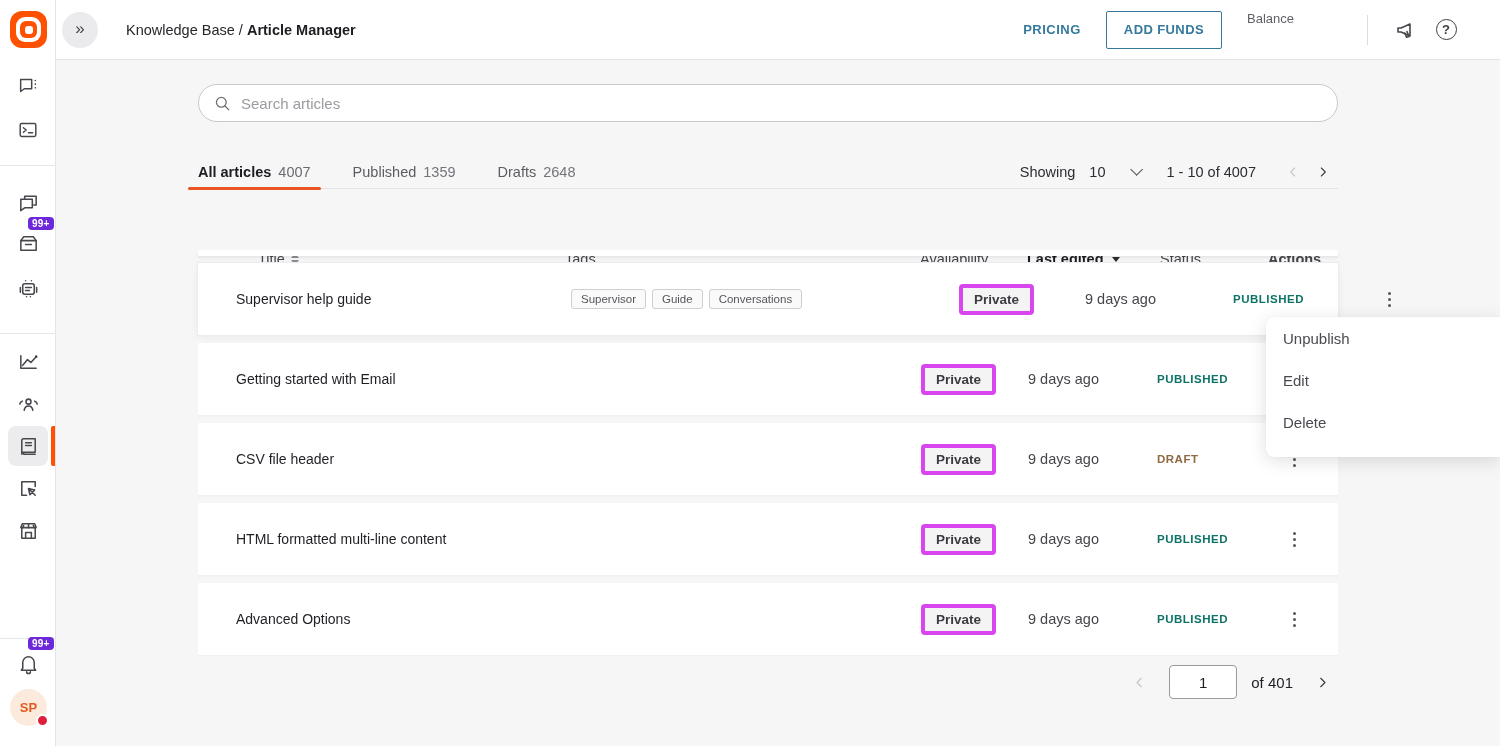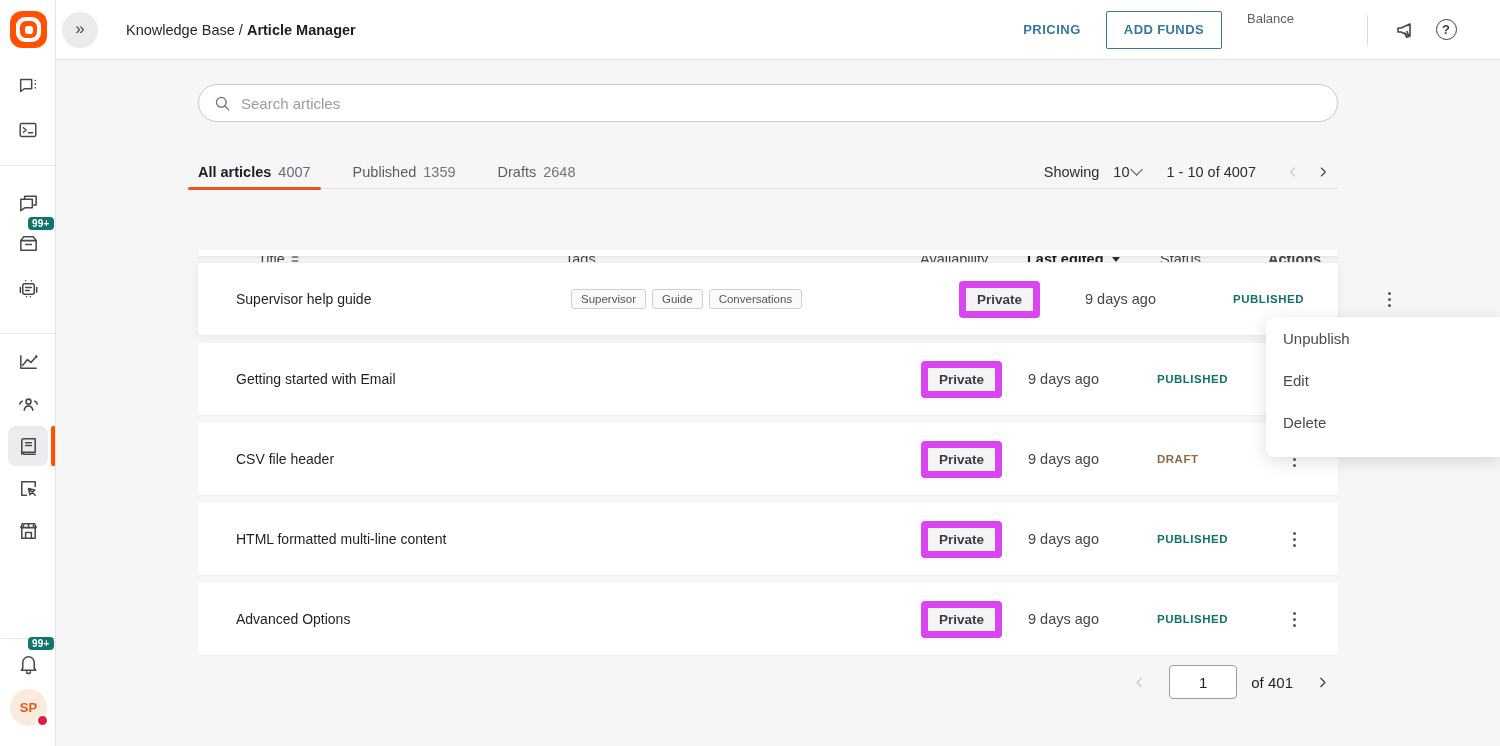--- a/index.html
+++ b/index.html
@@ -10,21 +10,21 @@
   .sidebar { position:absolute; left:0; top:0; width:56px; height:746px; background:#fff; border-right:1px solid #e4e4e7; z-index:30; }
   .logo { position:absolute; left:10px; top:11px; width:37px; height:37px; border-radius:12px; background:#ff5100; display:flex; align-items:center; justify-content:center; cursor:pointer; }
   .logo .ring1 { width:25px; height:25px; border-radius:9px; background:#fff; display:flex; align-items:center; justify-content:center; }
   .logo .ring2 { width:17px; height:17px; border-radius:6px; background:#ff5100; display:flex; align-items:center; justify-content:center; }
   .logo .ring3 { width:8px; height:8px; border-radius:3px; background:#fff; }
   .nav-cell { position:absolute; left:8px; width:40px; height:40px; display:flex; align-items:center; justify-content:center; cursor:pointer; }
   .nav-cell svg { display:block; }
   .nav-cell.active { background:#ececee; border-radius:8px; }
   .active-bar { position:absolute; right:0; width:4px; height:40px; background:#ff5100; border-radius:2px 0 0 2px; }
   .side-divider { position:absolute; left:0; width:56px; height:1px; background:#e8e8ea; }
-  .badge { position:absolute; top:-6px; left:20px; background:#0f766e; color:#fff; font-size:10px; font-weight:bold; padding:1px 4px; border-radius:4px; letter-spacing:.2px; white-space:nowrap; z-index:2; }
+  .badge { position:absolute; top:-6px; left:20px; background:#6d28d9; color:#fff; font-size:10px; font-weight:bold; padding:1px 4px; border-radius:4px; letter-spacing:.2px; white-space:nowrap; z-index:2; }
   .avatar { position:absolute; left:10px; top:689px; width:37px; height:37px; border-radius:50%; background:#fcebdd; color:#e4591f; font-weight:bold; font-size:13px; display:flex; align-items:center; justify-content:center; cursor:pointer; }
   .status-dot { position:absolute; right:-2px; bottom:-1px; width:13px; height:13px; border-radius:50%; background:#e01e3c; border:2px solid #fff; }
 
   
   .topbar { position:absolute; left:56px; top:0; right:0; height:60px; background:#fff; border-bottom:1px solid #e4e4e7; display:flex; align-items:center; z-index:20; }
   .collapse-btn { width:36px; height:36px; border-radius:50%; background:#ebebee; border:none; margin-left:6px; font-size:17px; color:#47474d; cursor:pointer; display:flex; align-items:center; justify-content:center; padding-bottom:2px; }
   .breadcrumb { margin-left:28px; font-size:14.5px; color:#27272c; }
   .breadcrumb b { color:#1d1d22; }
   .topbar-right { margin-left:auto; display:flex; align-items:center; height:100%; padding-right:34px; }
   .pricing-link { font-size:13px; font-weight:bold; letter-spacing:.5px; color:#35799d; text-decoration:none; cursor:pointer; margin-right:25px; }
@@ -43,21 +43,21 @@
   .search-input::placeholder { color:#9b9ba1; }
 
   .tabs-row { position:absolute; left:142px; top:95px; width:1140px; height:34px; border-bottom:1px solid #e4e4e7; display:flex; align-items:center; }
   .tab { position:relative; height:34px; display:flex; align-items:center; gap:7px; margin-right:42px; font-size:14.5px; color:#5c5c63; cursor:pointer; }
   .tab .count { color:#73737a; }
   .tab.active { color:#1d1d22; font-weight:bold; }
   .tab.active .count { font-weight:normal; color:#6b6b72; }
   .tab.active::after { content:""; position:absolute; left:-10px; right:-10px; bottom:-1px; height:3px; background:#e95420; border-radius:2px; }
   .list-controls { margin-left:auto; display:flex; align-items:center; font-size:14.5px; color:#2c2c32; }
   .showing-label { margin-right:14px; }
-  .page-size { display:flex; align-items:center; gap:0; cursor:pointer; margin-right:28px; }
+  .page-size { display:flex; align-items:center; gap:24px; cursor:pointer; margin-right:28px; }
   .chev-down { width:9px; height:9px; border-right:1.6px solid #55555b; border-bottom:1.6px solid #55555b; transform:rotate(45deg) translateY(-3px); }
   .range-text { margin-right:22px; }
   .pg-chev { background:none; border:none; cursor:pointer; padding:0 7px; display:flex; align-items:center; }
   .pg-chev svg { display:block; }
 
   .table-header { position:absolute; left:142px; top:148px; width:1140px; height:30px; display:grid; grid-template-columns:342px 360px 105px 140px 105px 88px; align-items:center; font-size:14.5px; color:#44444a;margin-top:36px; }
   .th { display:flex; align-items:center; gap:6px; }
   .th-title { padding-left:60px; cursor:pointer; }
   .th-tags { padding-left:25px; }
   .th-avail { padding-left:20px; }
@@ -71,21 +71,21 @@
 
   .sticky-strip { position:absolute; left:142px; top:190px; width:1140px; height:6px; background:#fff; box-shadow:0 2px 3px rgba(0,0,0,.07); }
 
   .rows { position:absolute; left:142px; top:203px; width:1140px; }
   .article-row { height:72px; margin-bottom:8px; background:#fff; display:grid; grid-template-columns:342px 360px 105px 140px 105px 88px; align-items:center; cursor:pointer; box-shadow:0 1px 2px rgba(0,0,0,.03); }
   .article-row.elevated { box-shadow:0 0 0 1px #ececef, 0 2px 8px rgba(0,0,0,.06); position:relative; z-index:5;gap:19px; }
   .cell-title { padding-left:38px; font-size:14px; color:#1f1f24; }
   .cell-tags { padding-left:12px; display:flex; align-items:center; }
   .tag-chip { margin-right:6px; padding:3px 9px; border:1px solid #cfcfd3; border-radius:3px; background:#fafafa; font-size:11.5px; color:#55555b; white-space:nowrap; }
   .cell-avail { padding-left:21px; }
-  .avail-chip { display:inline-block; padding:4px 11px; border:7px solid #d946ef; border-radius:4px; background:#f4f4f5; font-size:13.5px; font-weight:bold; color:#3c3c42; }
+  .avail-chip { display:inline-block; padding:4px 11px; border:4px solid #d946ef; border-radius:4px; background:#f4f4f5; font-size:13.5px; font-weight:bold; color:#3c3c42; }
   .cell-edited { padding-left:23px; font-size:14.5px; color:#45454b; }
   .cell-status { padding-left:12px; font-size:11.5px; font-weight:bold; letter-spacing:.5px; }
   .status-published { color:#0e7366; }
   .status-draft { color:#8e6a42; }
   .cell-actions { display:flex; justify-content:center; }
   .kebab { background:none; border:none; cursor:pointer; display:flex; flex-direction:column; gap:3px; padding:8px 10px; }
   .kebab i { width:3px; height:3px; border-radius:50%; background:#55555b; }
 
   
   .context-menu { position:absolute; left:1210px; top:257px; width:234px; height:140px; background:#fff; border-radius:8px 0 0 8px; box-shadow:0 4px 18px rgba(0,0,0,.13), 0 0 1px rgba(0,0,0,.1); z-index:40; }

